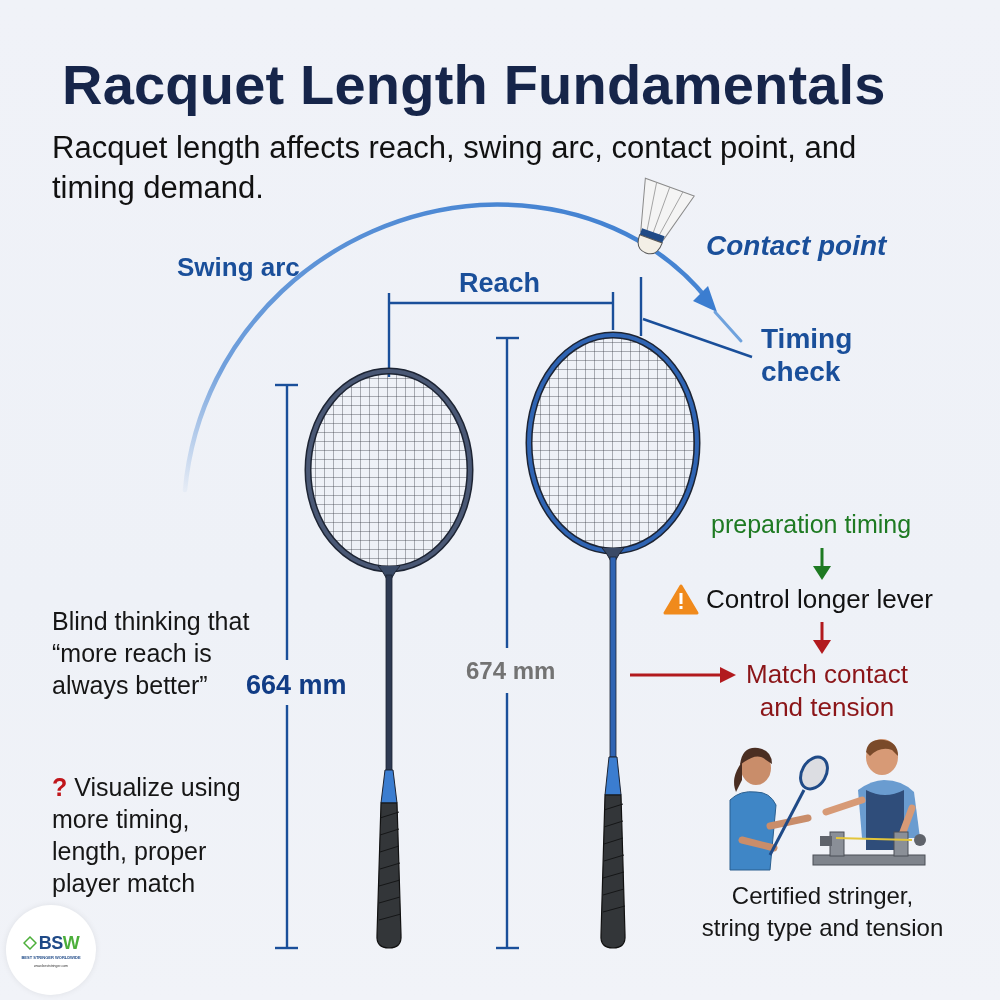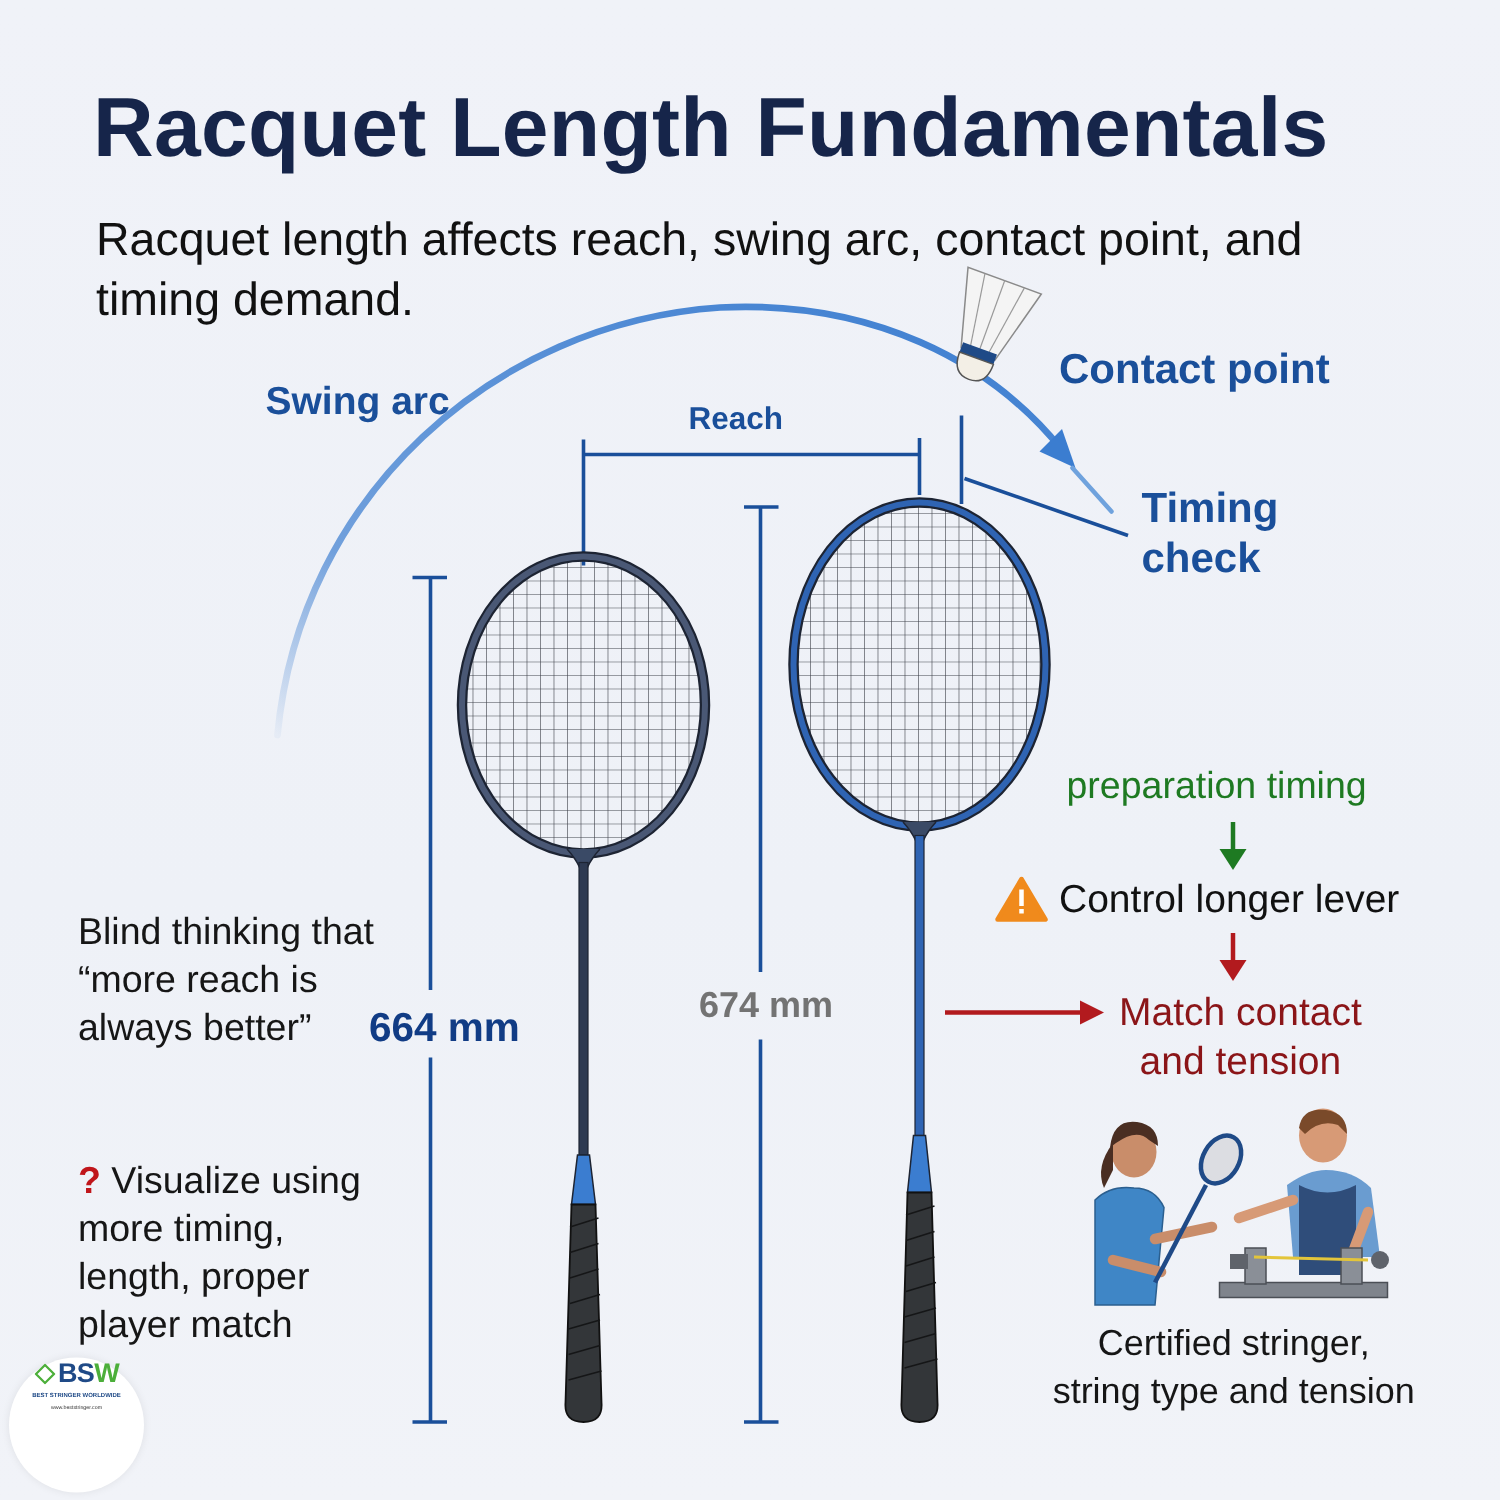--- a/index.html
+++ b/index.html
@@ -8,48 +8,48 @@
       background: linear-gradient(180deg, #f0f2f8 0%, #eef1f7 60%, #f1f3f8 100%);
       font-family: "Liberation Sans", "DejaVu Sans", sans-serif;
     }
     .abs { position: absolute; }
     .title {
       left: 50px; top: 40px; margin: 12px;
       font-size: 56px; font-weight: bold; color: #16254a; letter-spacing: 0.2px;
       white-space: nowrap;
     }
     .subtitle {
-      left: 52px; top: 128px; width: 880px; margin: 12px;
+      left: 52px; top: 128px; width: 880px; margin: 0;
       font-size: 31px; line-height: 40px; color: #111;
     }
     .blue-label { color: #1a4f9a; font-weight: bold; }
     .lbl-swing { left: 152px; top: 252px; font-size: 26px; margin-left: 25px; }
-    .lbl-reach { left: 459px; top: 268px; font-size: 21px; }
-    .lbl-contact { left: 706px; top: 230px; font-size: 28px; }
+    .lbl-reach { left: 459px; top: 268px; font-size: 27px; }
+    .lbl-contact { left: 706px; top: 230px; font-size: 28px; font-style: italic; }
     .lbl-timing { left: 761px; top: 322px; font-size: 28px; line-height: 33px; }
     .lbl-664 { left: 246px; top: 670px; font-size: 27px; color: #113c85; }
     .lbl-674 { left: 466px; top: 657px; font-size: 24px; color: #737373; }
 
     .left-text {
       left: 52px; font-size: 25px; line-height: 32px; color: #161616; width: 200px;
     }
     .blind { top: 605px; }
     .visualize { top: 771px; }
     .qmark { color: #c0161b; font-weight: bold; }
 
     .flow-green { left: 711px; top: 510px; font-size: 25px; color: #1e7a22; white-space: nowrap; }
     .flow-control { left: 706px; top: 584px; font-size: 26px; color: #111; white-space: nowrap; }
     .flow-red { left: 746px; top: 658px; font-size: 26px; line-height: 33px; color: #8b1518; text-align: center; }
     .stringer-caption { left: 690px; top: 880px; font-size: 24px; line-height: 32px; color: #161616; text-align: center; width: 265px; }
 
     svg.canvas { position: absolute; left: 0; top: 0; }
     .logo {
       left: 6px; top: 905px; width: 90px; height: 90px; border-radius: 50%;
       background: #ffffff; box-shadow: 0 0 6px rgba(0,0,0,0.08);
-      display: flex; flex-direction: column; align-items: center; 
+      display: flex; flex-direction: column; align-items: center; justify-content: center;
     }
     .logo-mark { display: flex; align-items: center; gap: 2px; }
     .logo-bsw { font-size: 18px; font-weight: bold; color: #1f4a87; letter-spacing: -0.5px; }
     .logo-bsw .w { color: #4caf3a; }
     .logo-sub { font-size: 4px; font-weight: bold; color: #1f4a87; margin-top: 1px; }
     .logo-url { font-size: 3.5px; color: #333; margin-top: 4px; }
   </style>
 </head>
 <body>
 

